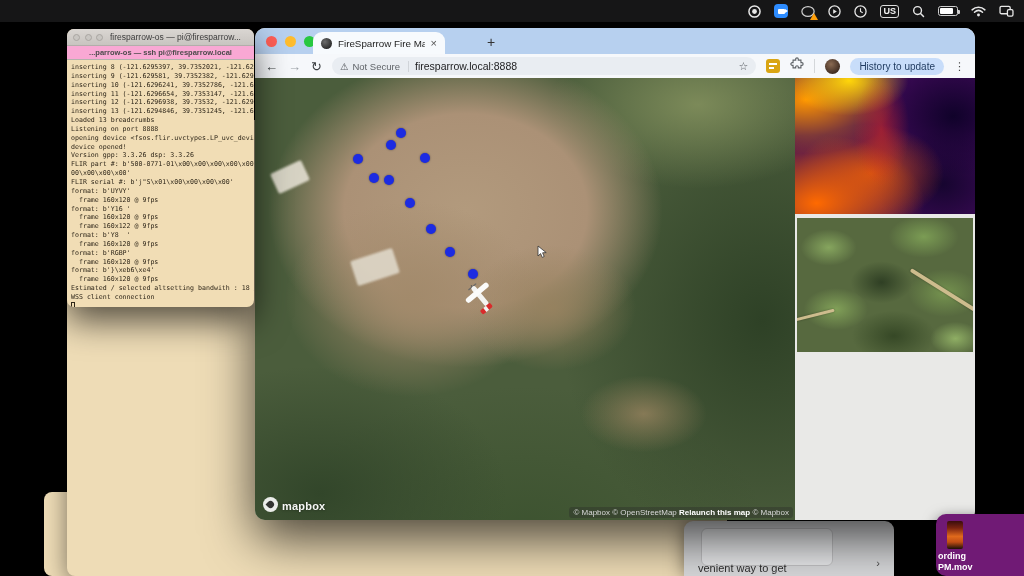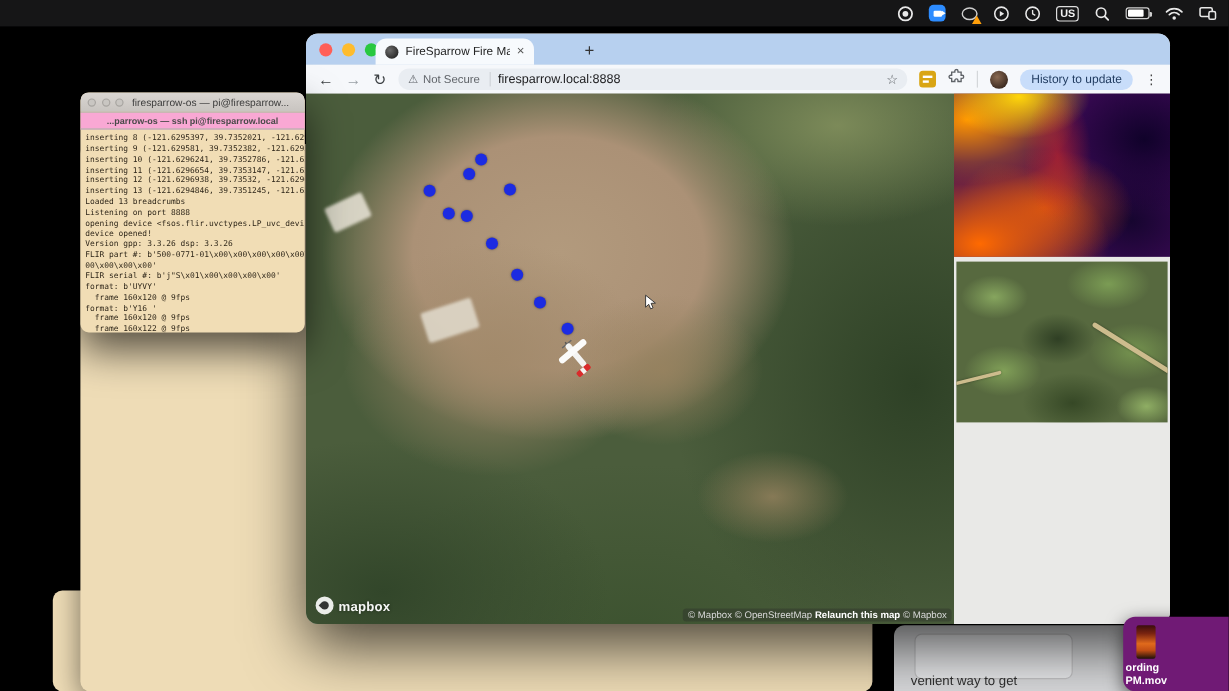--- a/index.html
+++ b/index.html
@@ -19,36 +19,36 @@
   .zoom-ic i { width:7px; height:5px; background:#fff; border-radius:1px; display:block; position:relative; }
   .zoom-ic i::after { content:""; position:absolute; right:-3px; top:0.5px; border-left:3px solid #fff; border-top:2px solid transparent; border-bottom:2px solid transparent; }
   .warn-ic { position:relative; }
   .warn-ic .tri { position:absolute; right:-3px; bottom:-2px; width:0; height:0; border-left:4px solid transparent; border-right:4px solid transparent; border-bottom:7px solid #ff9f0a; }
   .us-ic { border:1px solid #ddd; border-radius:3px; font-size:9px; padding:0 2px; line-height:11px; font-weight:600; }
   .battery { width:20px; height:10px; border:1px solid #cfcfcf; border-radius:2.5px; position:relative; }
   .battery::before { content:""; position:absolute; left:1px; top:1px; bottom:1px; width:13px; background:#fff; border-radius:1px; }
   .battery::after { content:""; position:absolute; right:-3px; top:2.5px; width:2px; height:4px; background:#cfcfcf; border-radius:0 1px 1px 0; }
 
   
-  #terminal { left:67px; top:29px; width:187px; height:200px; border-radius:7px; background:#f1ddb5; box-shadow:0 14px 34px rgba(0,0,0,0.65); z-index:20; overflow:hidden;margin-top:48px; }
+  #terminal { left:67px; top:29px; width:187px; height:278px; border-radius:7px; background:#f1ddb5; box-shadow:0 14px 34px rgba(0,0,0,0.65); z-index:20; overflow:hidden; }
   #terminal .titlebar { height:17px; background:linear-gradient(#dad6d2,#c8c4c0); display:flex; align-items:center; padding:0 6px; border-bottom:1px solid #b2aeaa; }
   #terminal .lights { display:flex; gap:4.5px; }
   #terminal .lights i { width:7px; height:7px; border-radius:50%; background:#c9c6c2; border:0.5px solid #a8a5a1; }
   #terminal .title { flex:1; text-align:center; font-size:8.5px; color:#3c3c3c; white-space:nowrap; overflow:hidden; }
   #terminal .tabbar { height:14px; background:#f9a8d4; border-bottom:1px solid #b5b1ad; display:flex; align-items:center; justify-content:center;font-weight:bold; }
   #terminal .tabbar .tab-t { font-size:7.5px; color:#4a4a4a; white-space:nowrap; }
   #terminal pre { font-family:"DejaVu Sans Mono", monospace; font-size:6.6px; line-height:8.85px; color:#2e2619; padding:3px 0 0 4px; white-space:pre; }
   .cursor-box { display:inline-block; width:4px; height:7px; border:1px solid #2e2619; vertical-align:-1px; }
 
   
   #tanwinB { left:67px; top:120px; width:660px; height:456px; background:#eedcb6; border-radius:8px; z-index:4; box-shadow:0 6px 24px rgba(0,0,0,.5); }
   #tanwinA { left:44px; top:492px; width:560px; height:84px; background:#efddb7; border-radius:8px; z-index:3; }
 
   
-  #graywin { left:745px; top:521px; width:210px; height:55px; background:#d8d9db; border-radius:9px 9px 0 0; z-index:5; overflow:hidden; box-shadow:0 0 18px rgba(0,0,0,.5); }
+  #graywin { left:684px; top:521px; width:210px; height:55px; background:#d8d9db; border-radius:9px 9px 0 0; z-index:5; overflow:hidden; box-shadow:0 0 18px rgba(0,0,0,.5); }
   #graywin .panel { position:absolute; left:17px; top:7px; width:132px; height:38px; background:#e9eaec; border:1px solid #c2c2c4; border-radius:6px; }
   #graywin .ptxt { position:absolute; left:14px; top:41px; font-size:11px; color:#2f2f2f; white-space:nowrap; }
   #graywin .chev { position:absolute; right:14px; top:36px; font-size:11px; color:#4a4a4a; }
 
   
   #notif { left:936px; top:514px; width:88px; height:62px; background:#701a75; border-radius:10px 0 0 10px; z-index:40; box-shadow:0 4px 14px rgba(0,0,0,.6); }
   #notif .thumb { position:absolute; left:11px; top:7px; width:16px; height:28px; border-radius:2px; background:linear-gradient(#3a0d0d 0%, #7a2410 25%, #e06a1c 55%, #c24e14 75%, #1c0f08 100%); }
   #notif .n1 { position:absolute; left:2px; top:37px; font-size:9px; font-weight:700; color:#fff; }
   #notif .n2 { position:absolute; left:2px; top:48px; font-size:9px; font-weight:700; color:#fff; }
 

